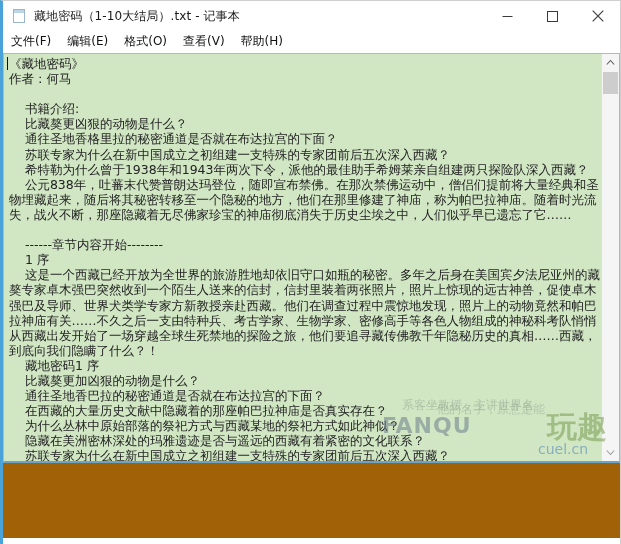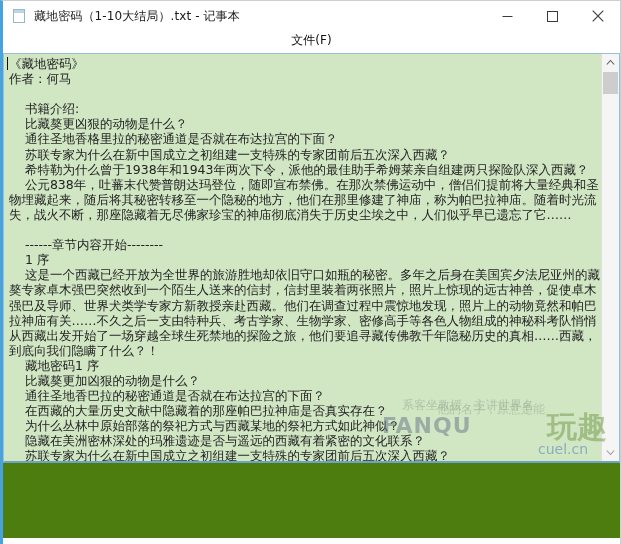--- a/index.html
+++ b/index.html
@@ -12,21 +12,21 @@
     height: 544px;
     overflow: hidden;
     font-family: "DejaVu Sans", "Liberation Sans", sans-serif;
   }
 
   .window {
     position: relative;
     width: 621px;
     height: 544px;
     box-sizing: border-box;
-    background: #4d7c0f;
+    background: #a16207;
     border-left: 3px solid #4aa3d8;
     border-top: 1px solid #cfcfcf;
     border-right: 1px solid #cfcfcf;
     overflow: hidden;
   }
 
   
   .titlebar {
     position: relative;
     height: 30px;
@@ -81,21 +81,20 @@
   }
   .win-btn svg { display: block; }
 
   
   .menubar {
     height: 22px;
     background: #ffffff;
     display: flex;
     align-items: center;
     box-sizing: border-box;
-    flex-direction: column;
   }
   .menu-item {
     font-size: 12px;
     color: #111111;
     padding: 1px 8px 2px 8px;
     white-space: nowrap;
   }
 
   
   .client {

